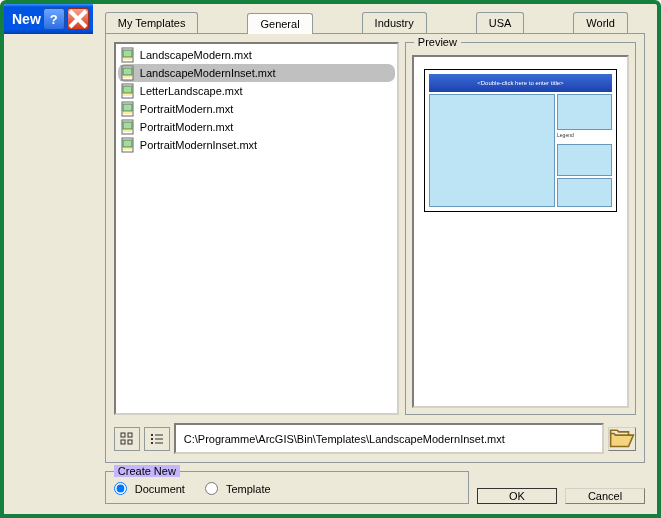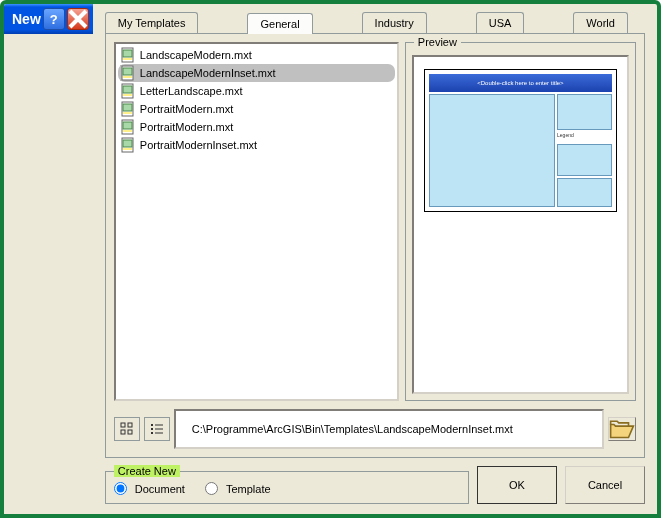--- a/index.html
+++ b/index.html
@@ -31,27 +31,27 @@
 .preview-header { height: 18px; background: linear-gradient(to bottom, #3a6bd8, #1c42af); display: flex; align-items: center; justify-content: center; color: #fff; font-size: 6px; }
 .preview-body { flex: 1; display: flex; gap: 2px; min-height: 0; }
 .preview-main { flex: 1; background: #bce4f5; border: 1px solid #6699bb; }
 .preview-side { flex: 0 0 30%; display: flex; flex-direction: column; gap: 2px; }
 .ps-box { background: #bce4f5; border: 1px solid #6699bb; flex: 1; }
 .ps-box.small { flex: 0 0 32%; }
 .ps-label { flex: 0 0 10px; font-size: 5px; color: #333; }
 .path-row { display: flex; align-items: center; gap: 4px; margin-top: 8px; }
 .small-btn { width: 26px; height: 24px; border: 1px solid #919b9c; background: #ece9d8; display: flex; align-items: center; justify-content: center; cursor: pointer; }
 .small-btn svg { width: 14px; height: 14px; }
-.path-input { flex: 1; height: 40px; border: 2px inset #d4d0c8; background: #fff; padding: 0 16px; font-family: inherit; font-size: 11px; }
+.path-input { flex: 1; height: 31px; border: 2px inset #d4d0c8; background: #fff; padding: 0 8px; font-family: inherit; font-size: 11px; }
 .browse-btn { width: 28px; height: 24px; border: 1px outset #d4d0c8; background: #ece9d8; display:flex; align-items:center; justify-content:center; cursor: pointer; }
 .bottom-row { display: flex; align-items: flex-end; gap: 8px; margin-top: 8px; }
 .create-group { flex: 1; border: 1px solid #919b9c; position: relative; padding: 10px 8px 8px 8px; display: flex; gap: 20px; align-items: center; }
-.create-group .legend { position: absolute; top: -7px; left: 8px; background: #bef264; padding: 0 4px; }
+.create-group .legend { position: absolute; top: -7px; left: 8px; background: #c4b5fd; padding: 0 4px; }
 .radio-wrap { display: flex; align-items: center; gap: 8px; }
-.btn { min-width: 80px; height: 38px; border: 1px solid #333; background: #ece9d8; font-family: inherit; font-size: 11px; cursor: pointer; }
+.btn { min-width: 80px; height: 16px; border: 1px solid #333; background: #ece9d8; font-family: inherit; font-size: 11px; cursor: pointer; }
 </style>
 </head>
 <body>
 
 <div class="window">
   <div class="titlebar">
     <span class="title">New</span>
     <div class="wbtn help-btn">?</div>
     <div class="wbtn close-btn">
       <svg viewBox="0 0 10 10">

